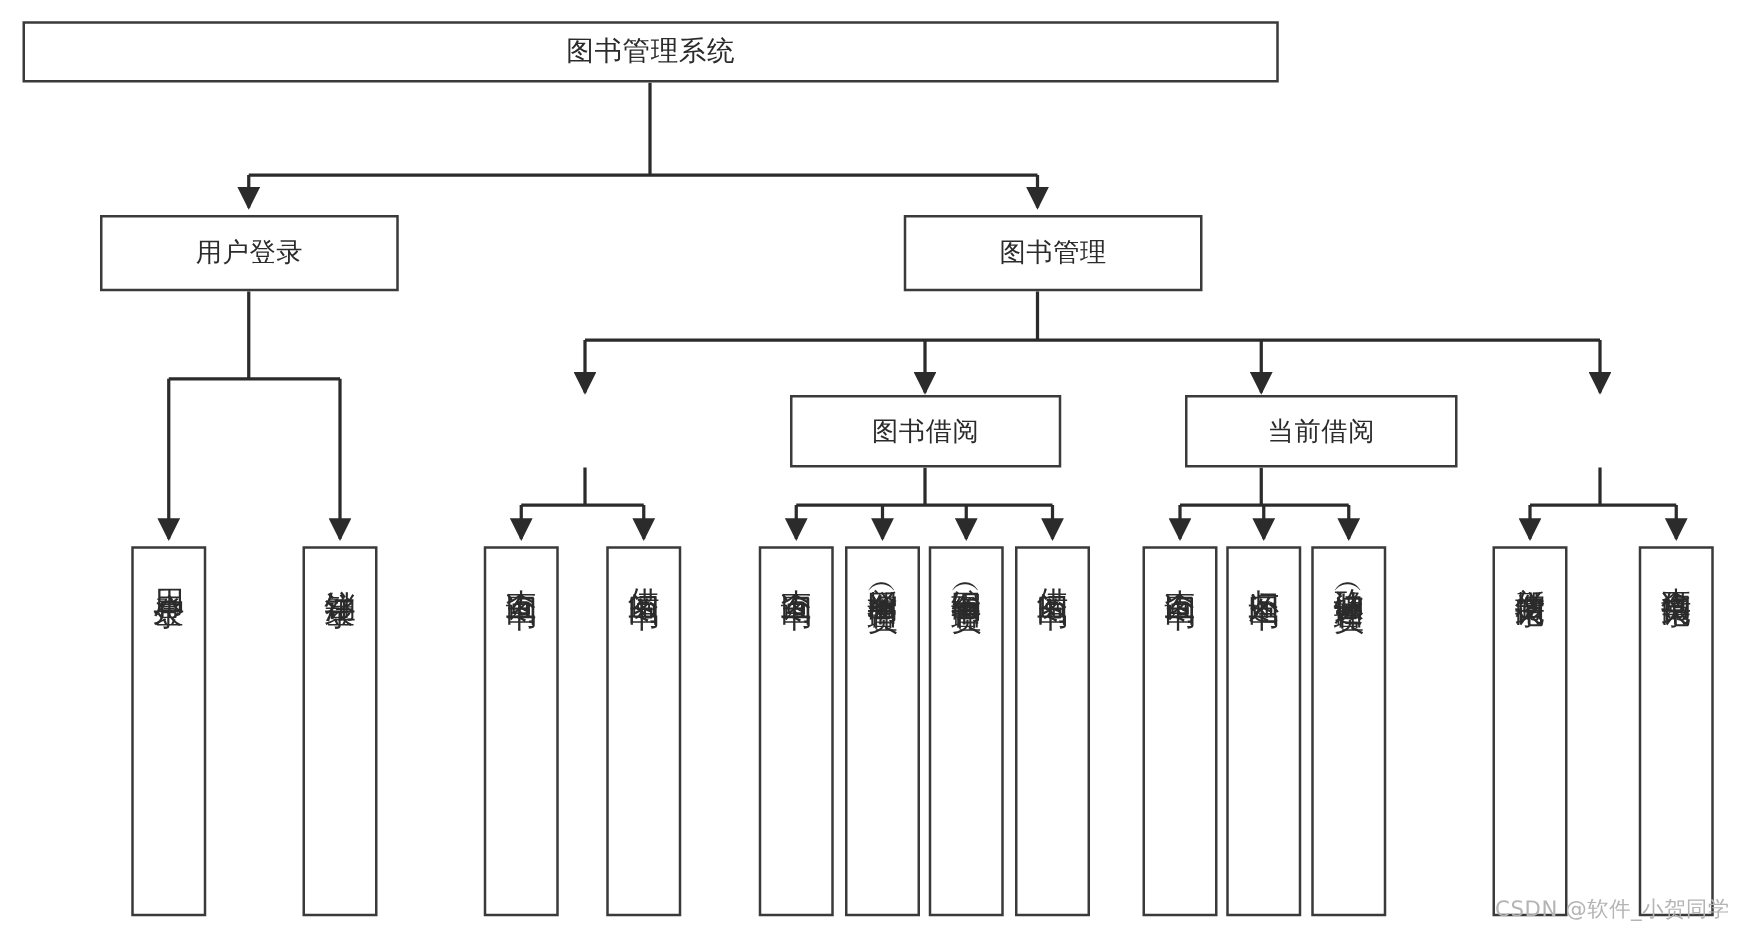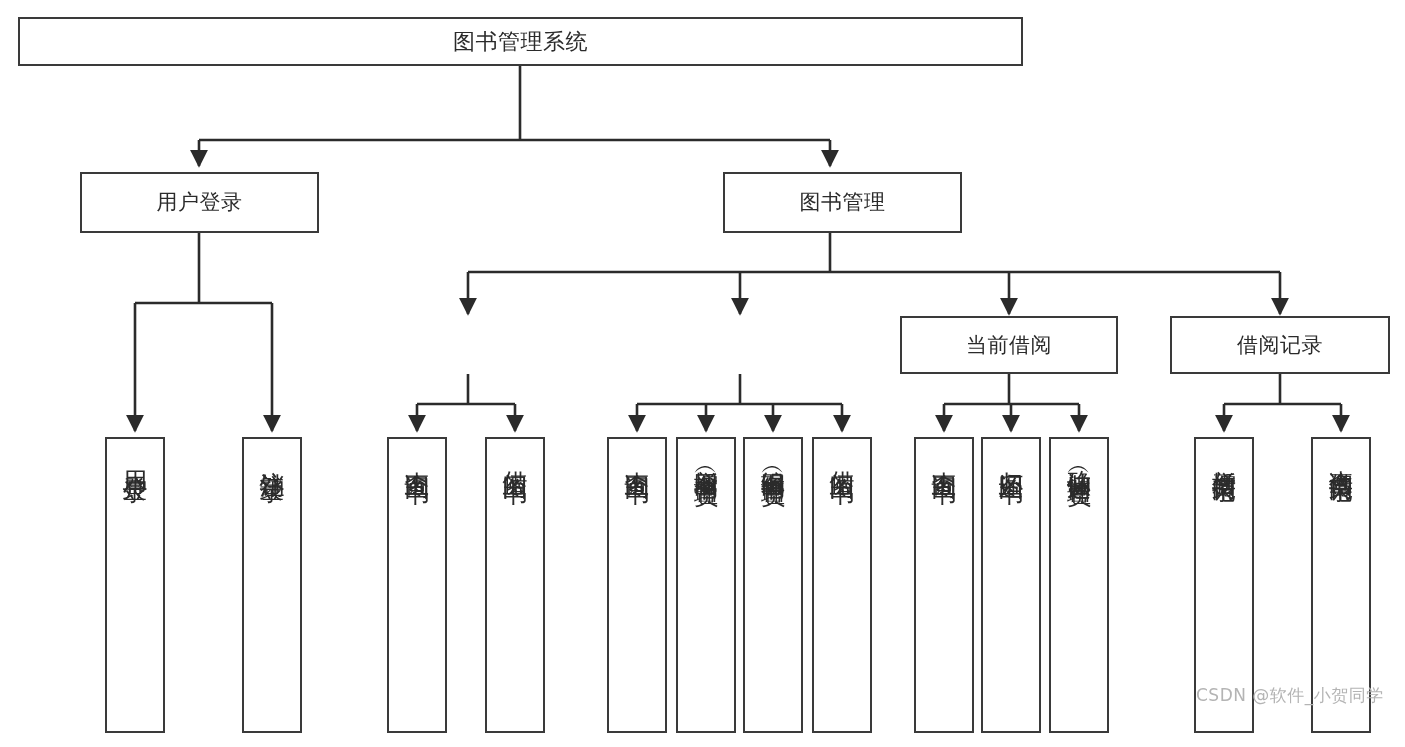--- a/index.html
+++ b/index.html
@@ -134,28 +134,28 @@
 
   <div class="node horiz" style="left:80px; top:172px; width:239px; height:61px;">
     <span class="lbl">用户登录</span>
   </div>
 
   <div class="node horiz" style="left:711px; top:172px; width:239px; height:61px;margin-left:12px;">
     <span class="lbl">图书管理</span>
   </div>
 
 
-
-  <div class="node horiz" style="left:900px; top:316px; width:218px; height:58px;">
+  <div class="node horiz" style="left:632px; top:316px; width:217px; height:58px;">
+    <span class="lbl">图书借阅</span>
+  </div>
+
+  <div class="node horiz" style="left:948px; top:316px; width:218px; height:58px;">
     <span class="lbl">当前借阅</span>
   </div>
 
-  <div class="node horiz" style="left:1170px; top:316px; width:220px; height:58px;">
-    <span class="lbl">借阅记录</span>
-  </div>
 
   <div class="node vert" style="left:105px; top:437px; width:60px; height:296px;">
     <span class="lbl">用户登录</span>
   </div>
 
   <div class="node vert" style="left:242px; top:437px; width:60px; height:296px;">
     <span class="lbl">注销登录</span>
   </div>
 
   <div class="node vert" style="left:387px; top:437px; width:60px; height:296px;">
@@ -195,15 +195,15 @@
   </div>
 
   <div class="node vert tall" style="left:1194px; top:437px; width:60px; height:296px;">
     <span class="lbl">新增借阅记录</span>
   </div>
 
   <div class="node vert tall" style="left:1311px; top:437px; width:60px; height:296px;">
     <span class="lbl">查询借阅记录</span>
   </div>
 
-  <div class="watermark" style="left:1196px; top:684px;">CSDN @软件_小贺同学</div>
+  <div class="watermark" style="left:1196px; top:716px;">CSDN @软件_小贺同学</div>
 
 </div>
 
 </body></html>

